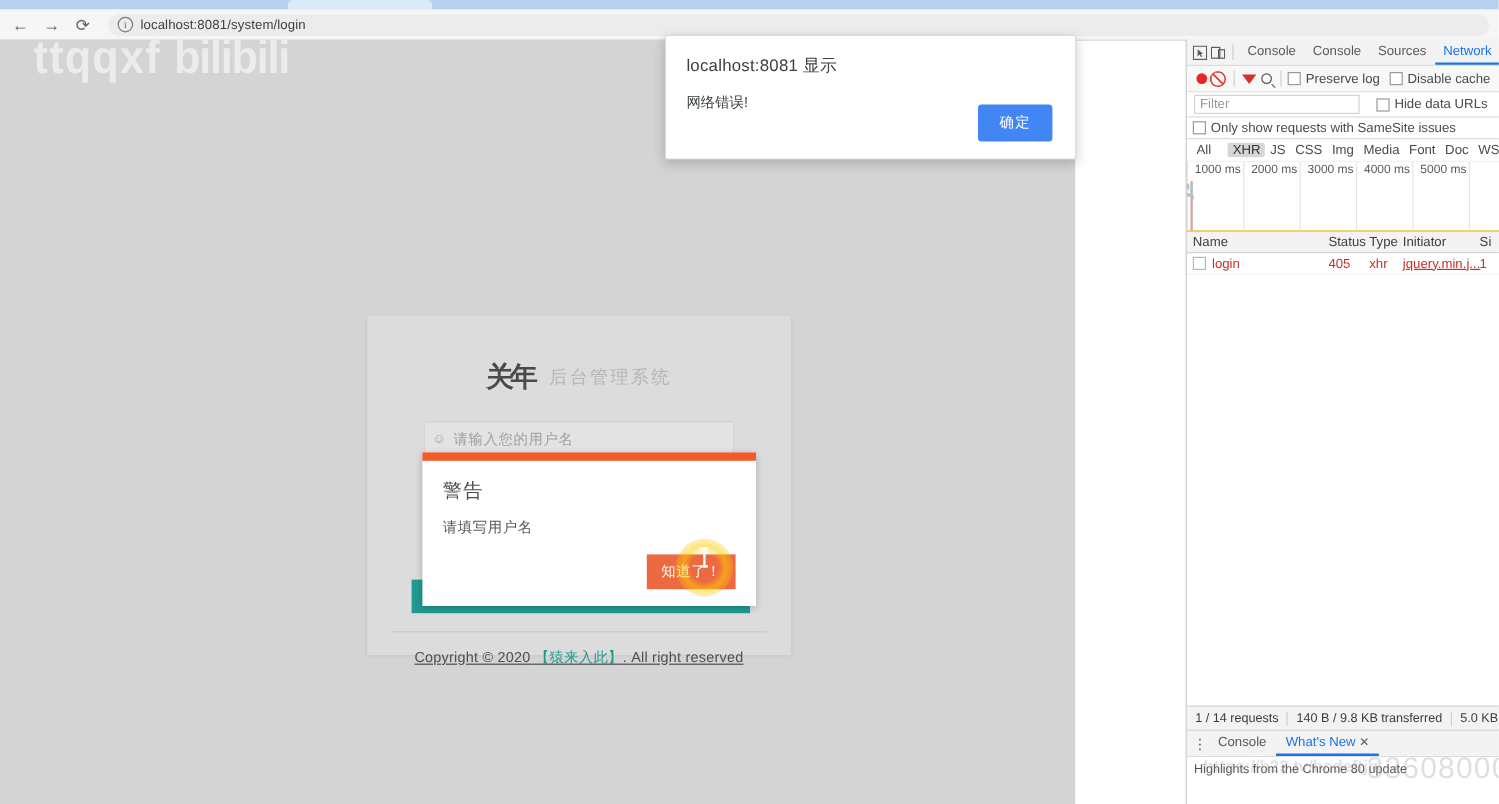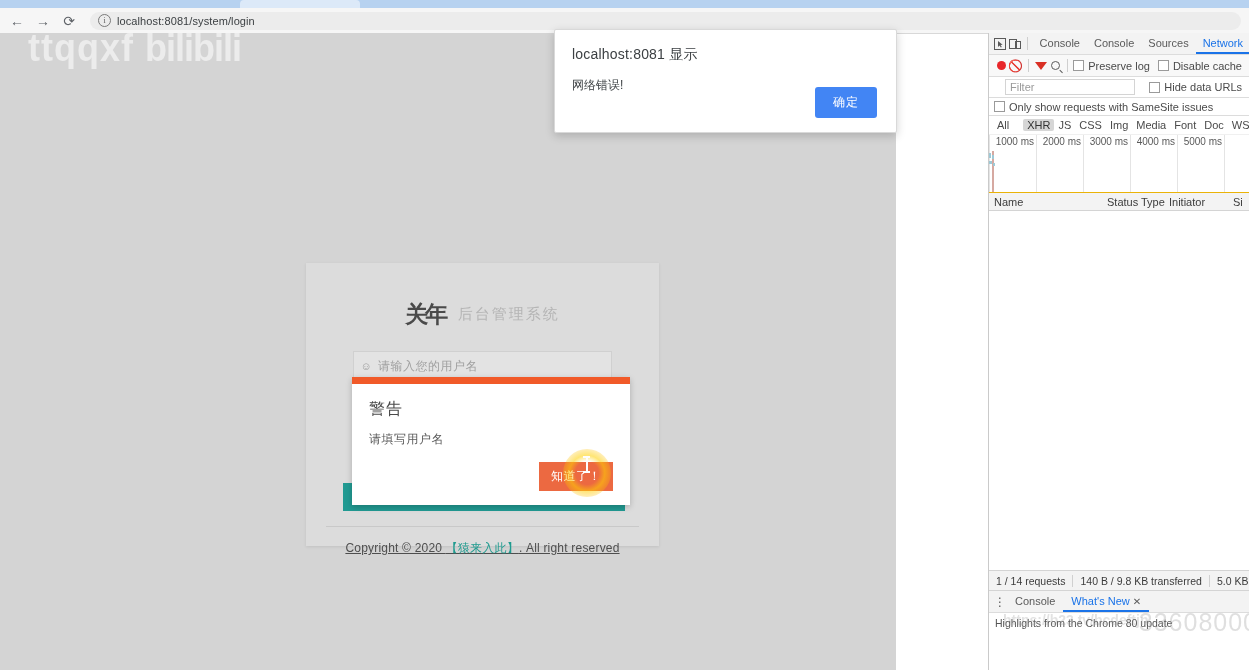--- a/index.html
+++ b/index.html
@@ -176,21 +176,21 @@
   .rec-dot { width: 9px; height: 9px; border-radius: 50%; background: #e8262a; }
   .clear-ic { font-size: 12px; color: #5a5a5a; }
   .funnel { width: 0; height: 0; border-left: 6px solid transparent; border-right: 6px solid transparent; border-top: 8px solid #d93025; }
   .mag { width:7px; height:7px; border:1.4px solid #5a5a5a; border-radius:50%; position:relative; }
   .mag:after { content:""; position:absolute; right:-4px; bottom:-3px; width:4px; height:1.4px; background:#5a5a5a; transform: rotate(45deg); }
   .cb { width: 9px; height: 9px; border: 1px solid #9a9a9a; background: #fff; margin-right: 4px; flex:none; }
   .dt-label { color: #4a4a4a; margin-right: 8px; white-space: nowrap; }
   .dt-filterrow { height: 20px; border-bottom: 1px solid #dcdcdc; background:#fff; }
   .filter-input {
     width: 132px; height: 14px; border: 1px solid #d4d4d4; background:#fff;
-    margin-left: 16px; line-height: 14px; padding-left: 4px; color: #9a9a9a; font-size: 11px;
+    margin-left: 6px; line-height: 14px; padding-left: 4px; color: #9a9a9a; font-size: 11px;
   }
   .dt-typerow { height: 18px; border-bottom: 1px solid #f0f0f0; padding-left: 4px; }
   .type-chip { padding: 0 4px; color: #4a4a4a; white-space: nowrap; }
   .type-chip.sel { background: #d6d6d6; border-radius: 2px; color: #333; }
   .dt-samesite { height: 17px; border-bottom: 1px solid #dcdcdc; padding-left: 5px; }
   .timeline { height: 57px; border-bottom: 1px solid #eab308; position: relative; background:#fff; }
   .tl-tick {
     position:absolute; top:0; height:57px; border-left: 1px solid #e4e4e4;
   }
   .tl-tick span {
@@ -402,20 +402,30 @@
     </div>
 
     <div class="dt-row dt-colhead">
       <div class="c-name">Name</div>
       <div class="c-status">Status</div>
       <div class="c-type">Type</div>
       <div class="c-init">Initiator</div>
       <div class="c-size">Si</div>
     </div>
 
+    <div class="dt-row dt-reqrow">
+      <div class="c-name">
+        <span class="req-cb"></span>
+        <span>login</span>
+      </div>
+      <div class="c-status">405</div>
+      <div class="c-type">xhr</div>
+      <div class="c-init"><u>jquery.min.j...</u></div>
+      <div class="c-size">1</div>
+    </div>
 
     <div class="dt-body-fill"></div>
 
     <div class="dt-status">
       <span>1 / 14 requests</span>
       <span>140 B / 9.8 KB transferred</span>
       <span>5.0 KB / 589 KB</span>
     </div>
 
     <div class="dt-row dt-drawer-tabs">

